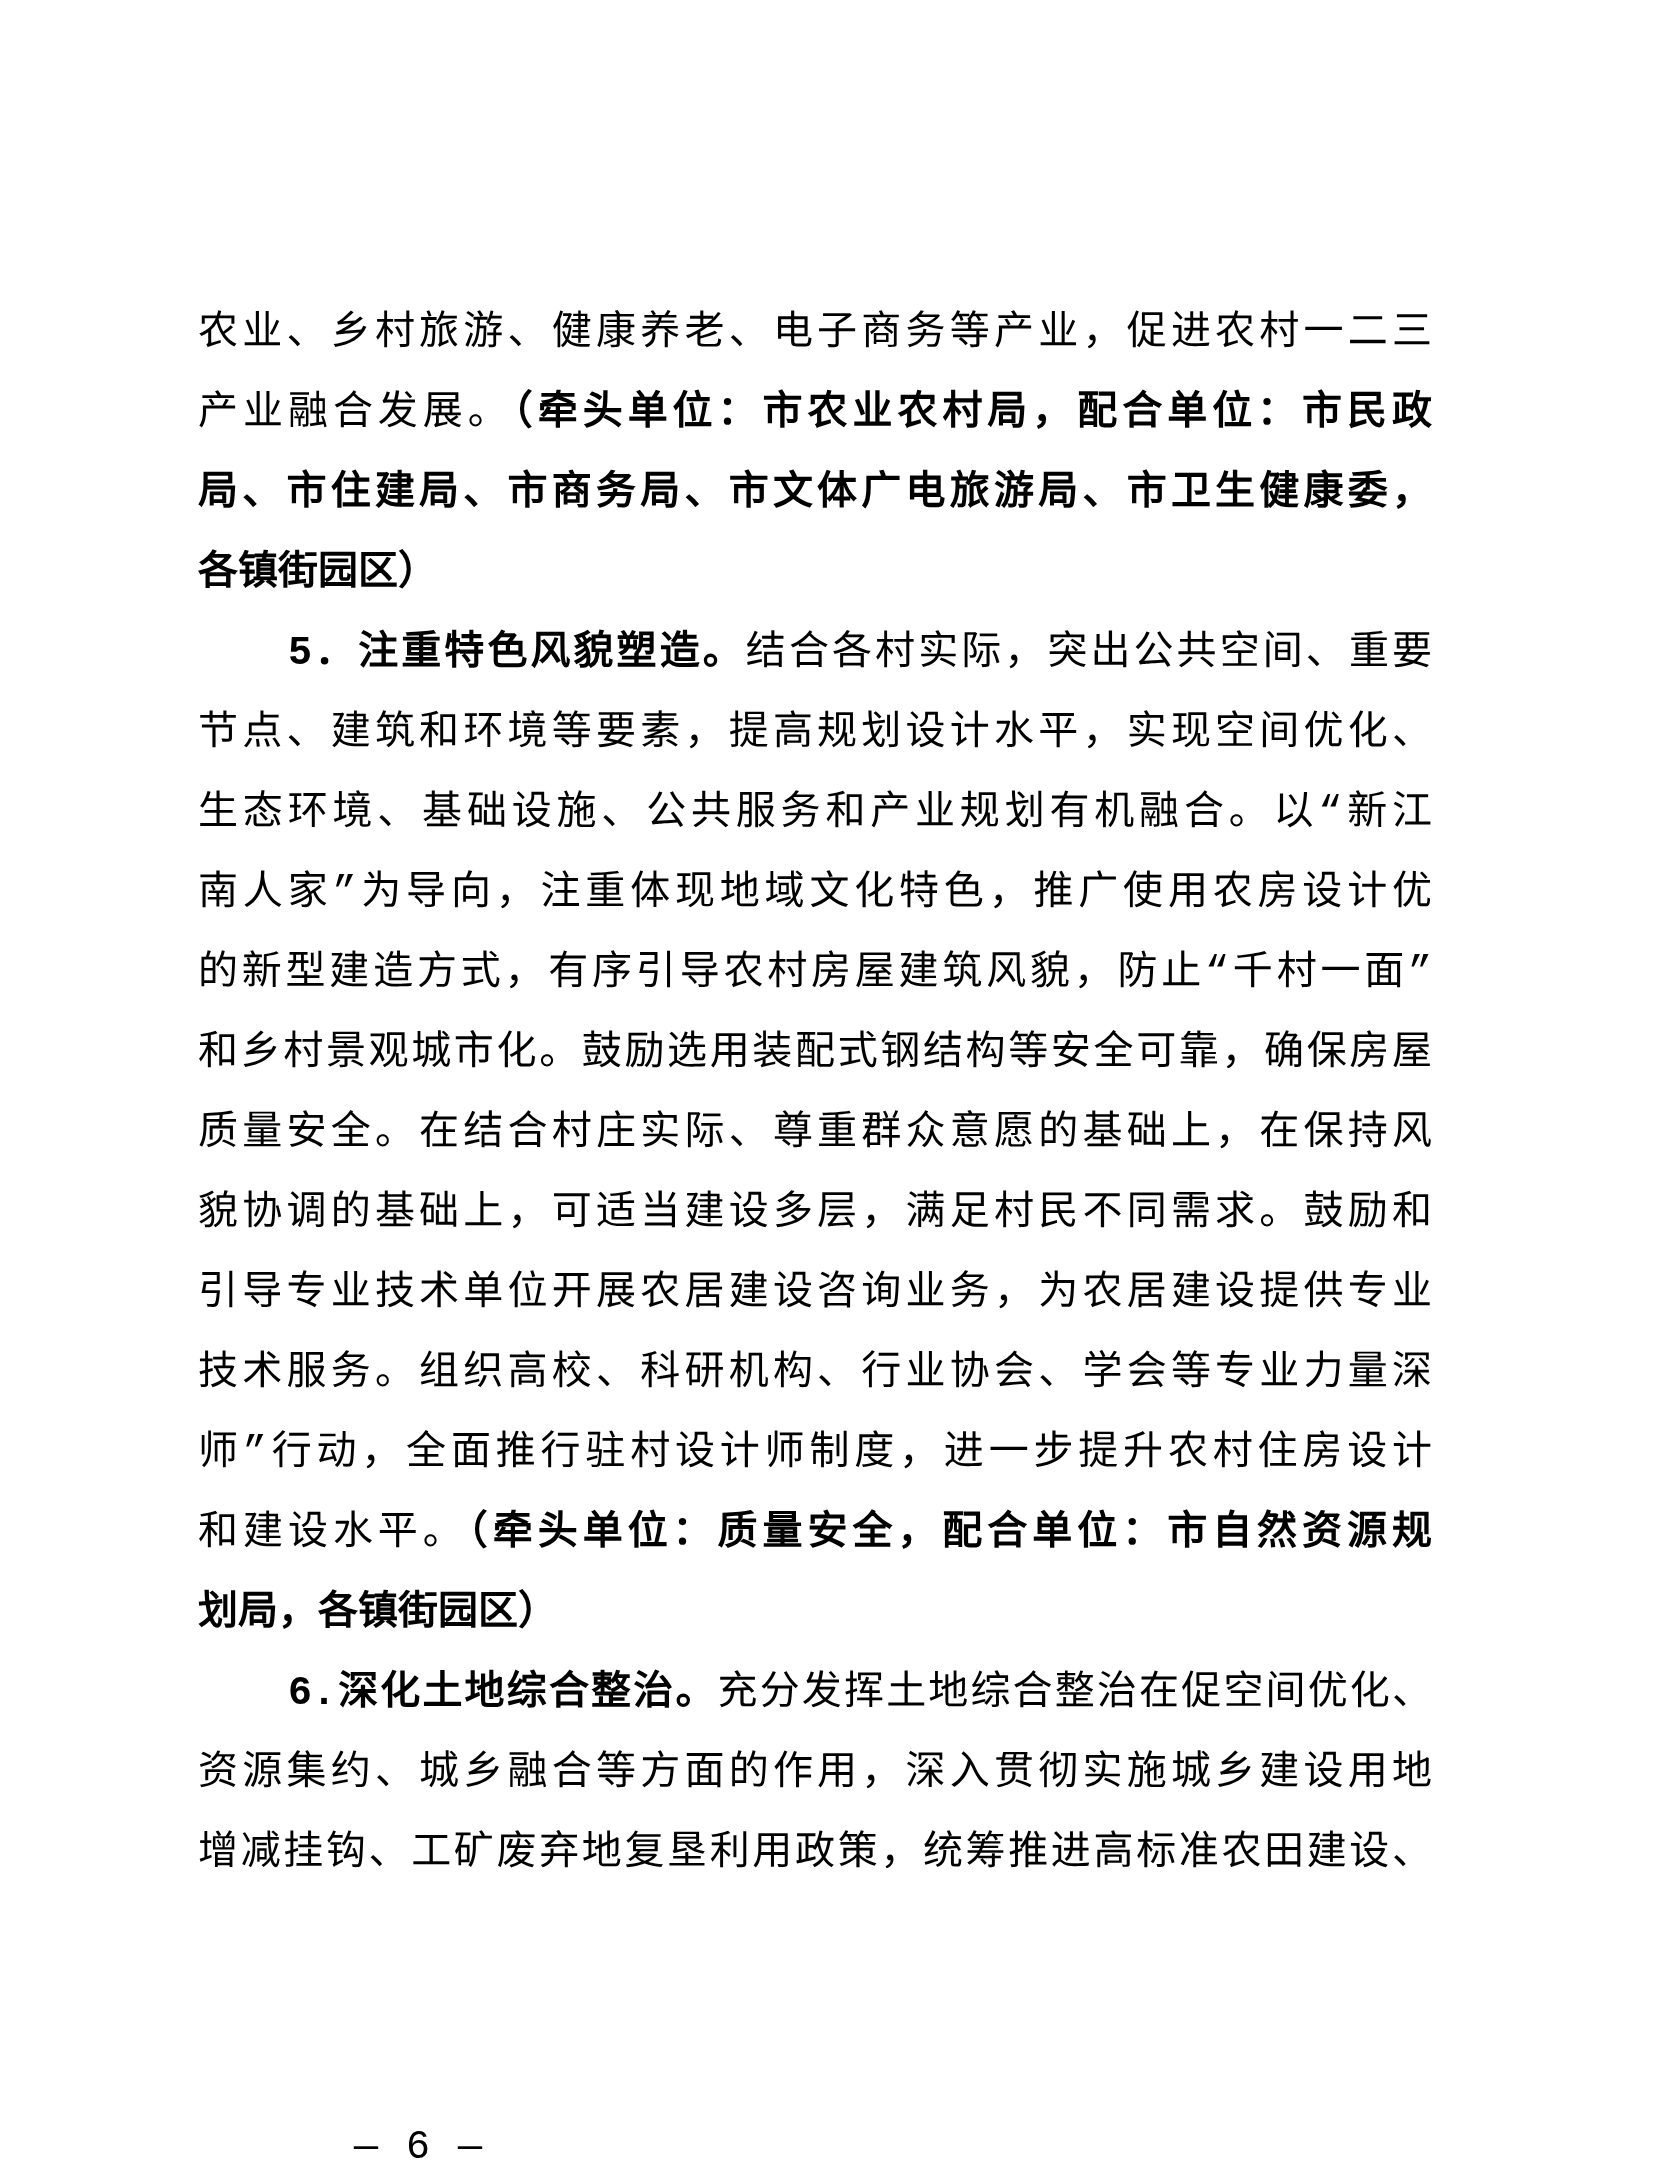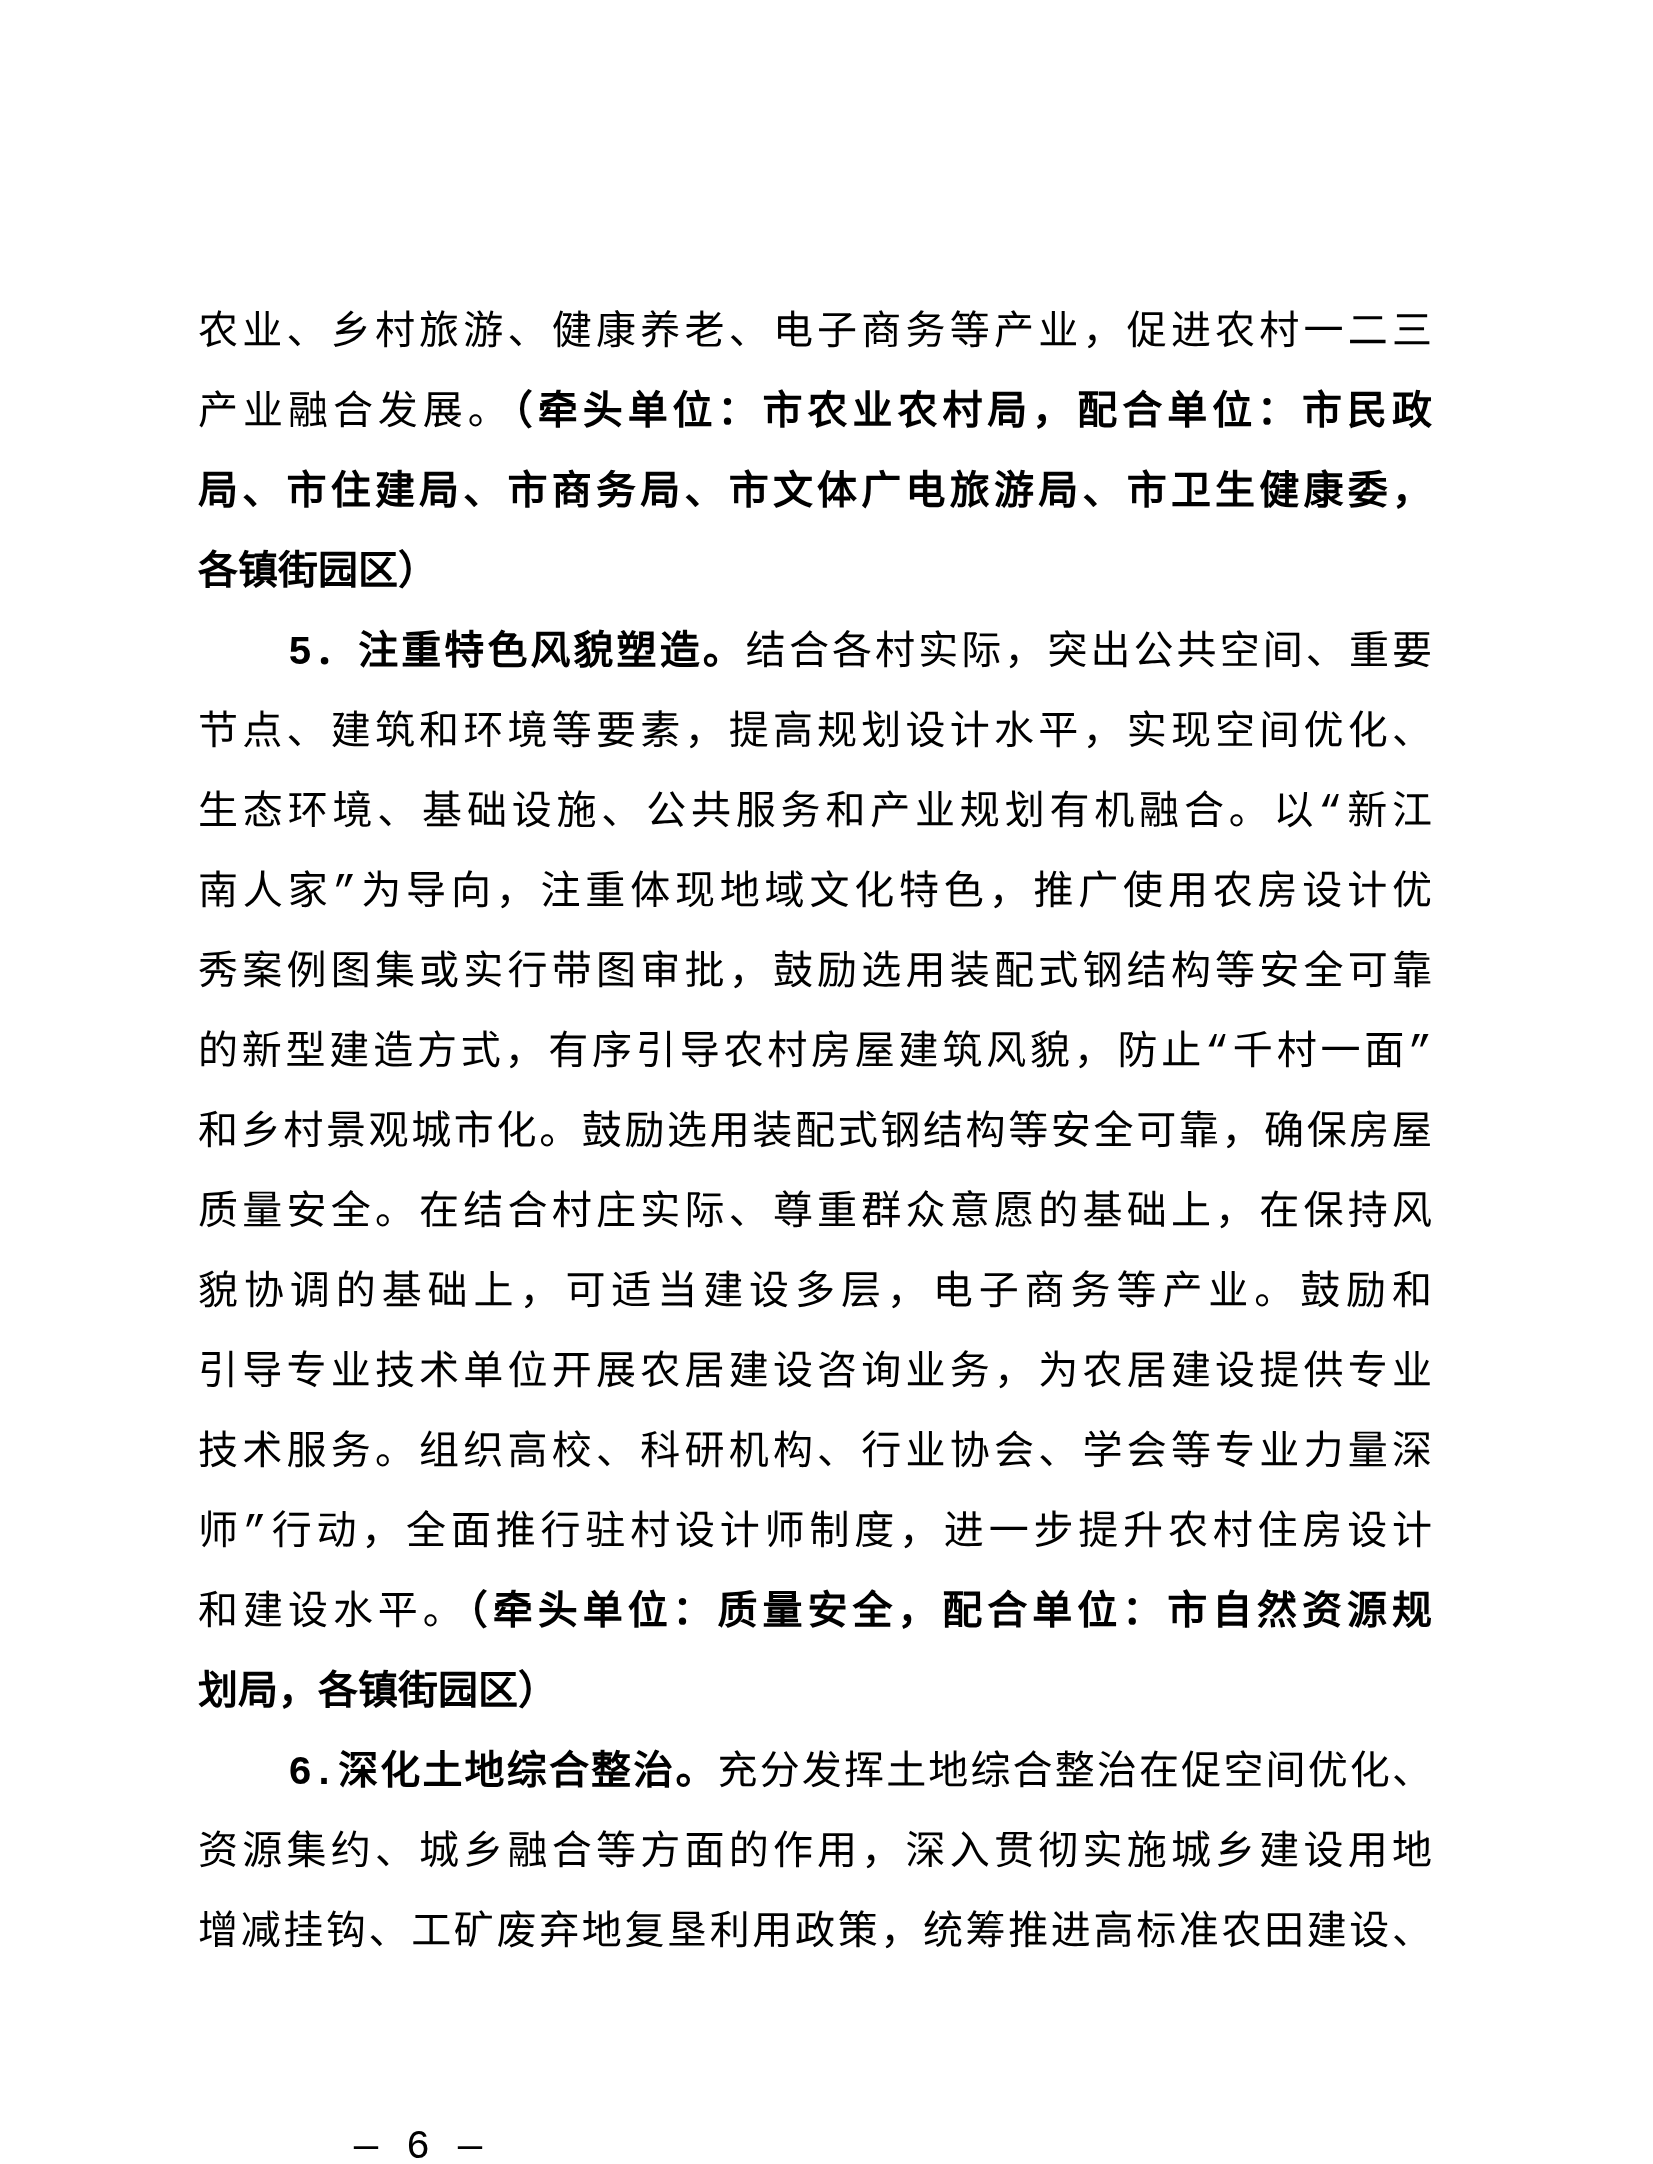--- a/index.html
+++ b/index.html
@@ -70,29 +70,28 @@
     <div class="line short"><span class="r kai">各镇街园区）</span></div>
 
     <div class="line indent"><span class="r head">5．注重特色风貌塑造。</span><span class="r body">结合各村实际，突出公共空间、重要</span></div>
 
     <div class="line"><span class="r body">节点、建筑和环境等要素，提高规划设计水平，实现空间优化、</span></div>
 
     <div class="line"><span class="r body">生态环境、基础设施、公共服务和产业规划有机融合。以“新江</span></div>
 
     <div class="line"><span class="r body">南人家”为导向，注重体现地域文化特色，推广使用农房设计优</span></div>
 
-    <div class="line"><span class="r body">秀案例图集或实行带图审批，鼓励选用装配式钢结构等安全可靠</span></div>
 
     <div class="line"><span class="r body">的新型建造方式，有序引导农村房屋建筑风貌，防止“千村一面”</span></div>
 
     <div class="line"><span class="r body">和乡村景观城市化。鼓励选用装配式钢结构等安全可靠，确保房屋</span></div>
 
     <div class="line"><span class="r body">质量安全。在结合村庄实际、尊重群众意愿的基础上，在保持风</span></div>
 
-    <div class="line"><span class="r body">貌协调的基础上，可适当建设多层，电子商务等产业。鼓励和</span></div>
+    <div class="line"><span class="r body">貌协调的基础上，可适当建设多层，满足村民不同需求。鼓励和</span></div>
 
     <div class="line"><span class="r body">引导专业技术单位开展农居建设咨询业务，为农居建设提供专业</span></div>
 
     <div class="line"><span class="r body">技术服务。组织高校、科研机构、行业协会、学会等专业力量深</span></div>
 
 
     <div class="line"><span class="r body">师”行动，全面推行驻村设计师制度，进一步提升农村住房设计</span></div>
 
     <div class="line"><span class="r body">和建设水平。</span><span class="r kai">（牵头单位：质量安全，配合单位：市自然资源规</span></div>
 

